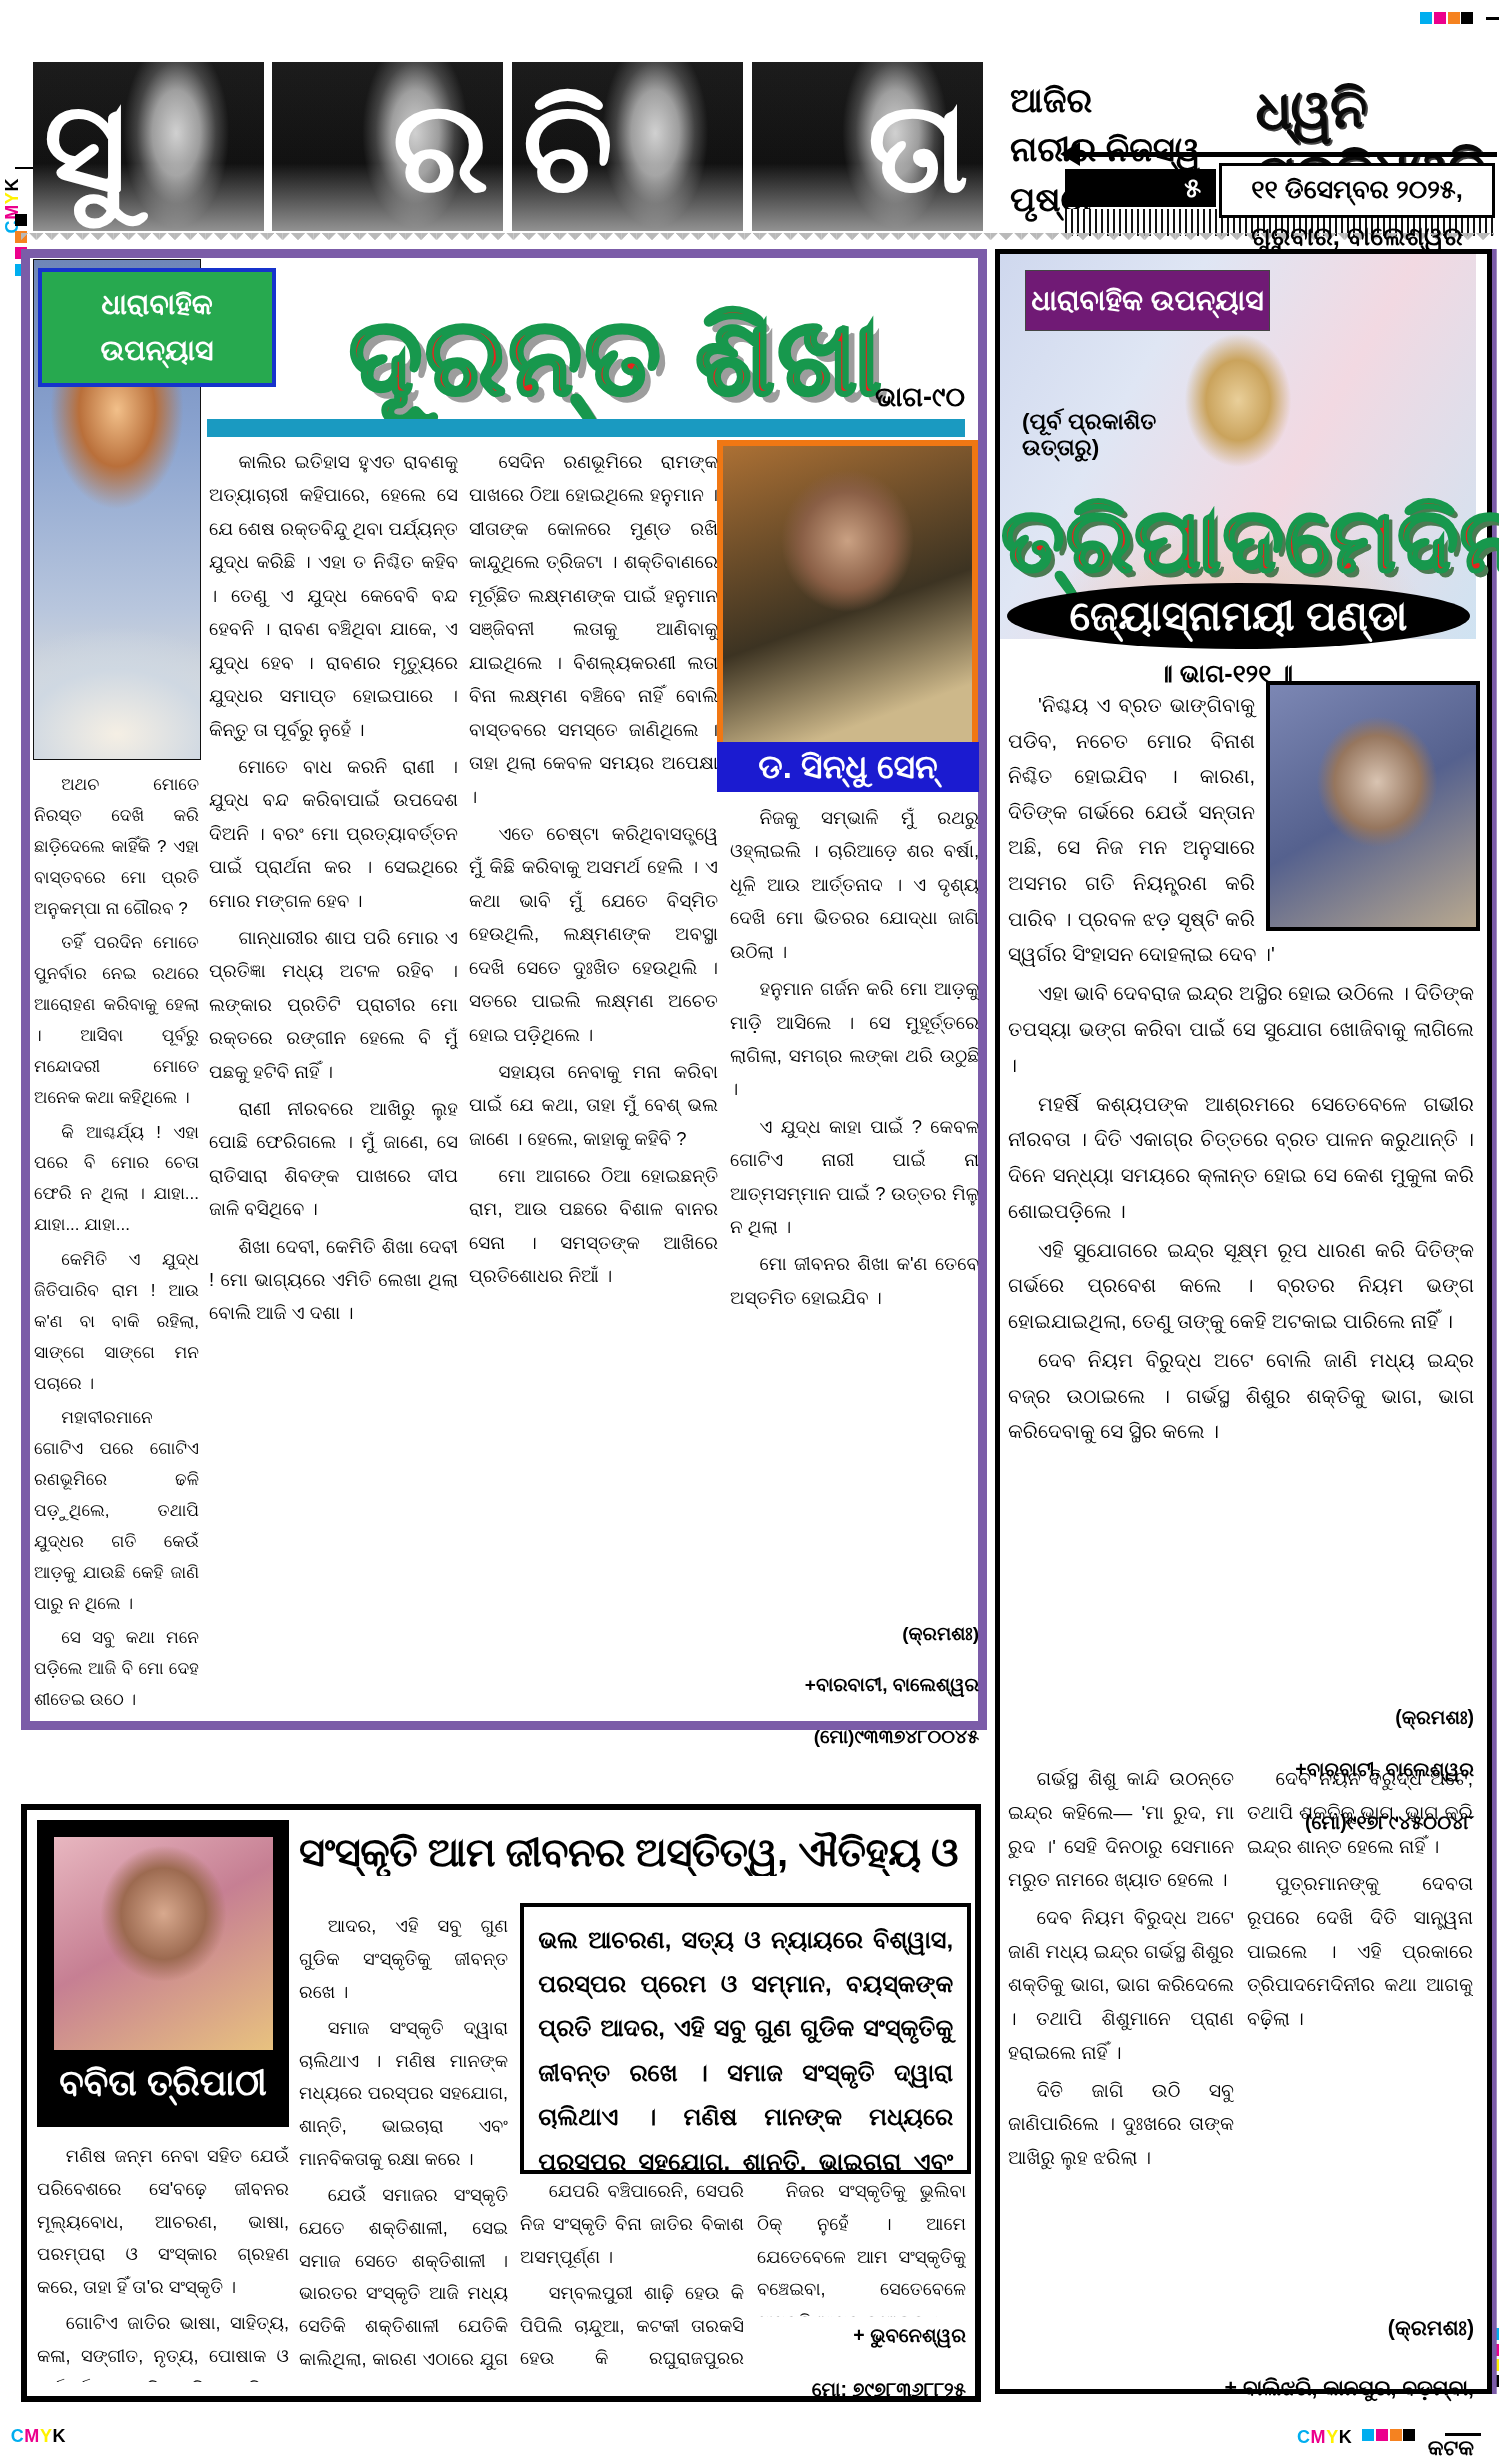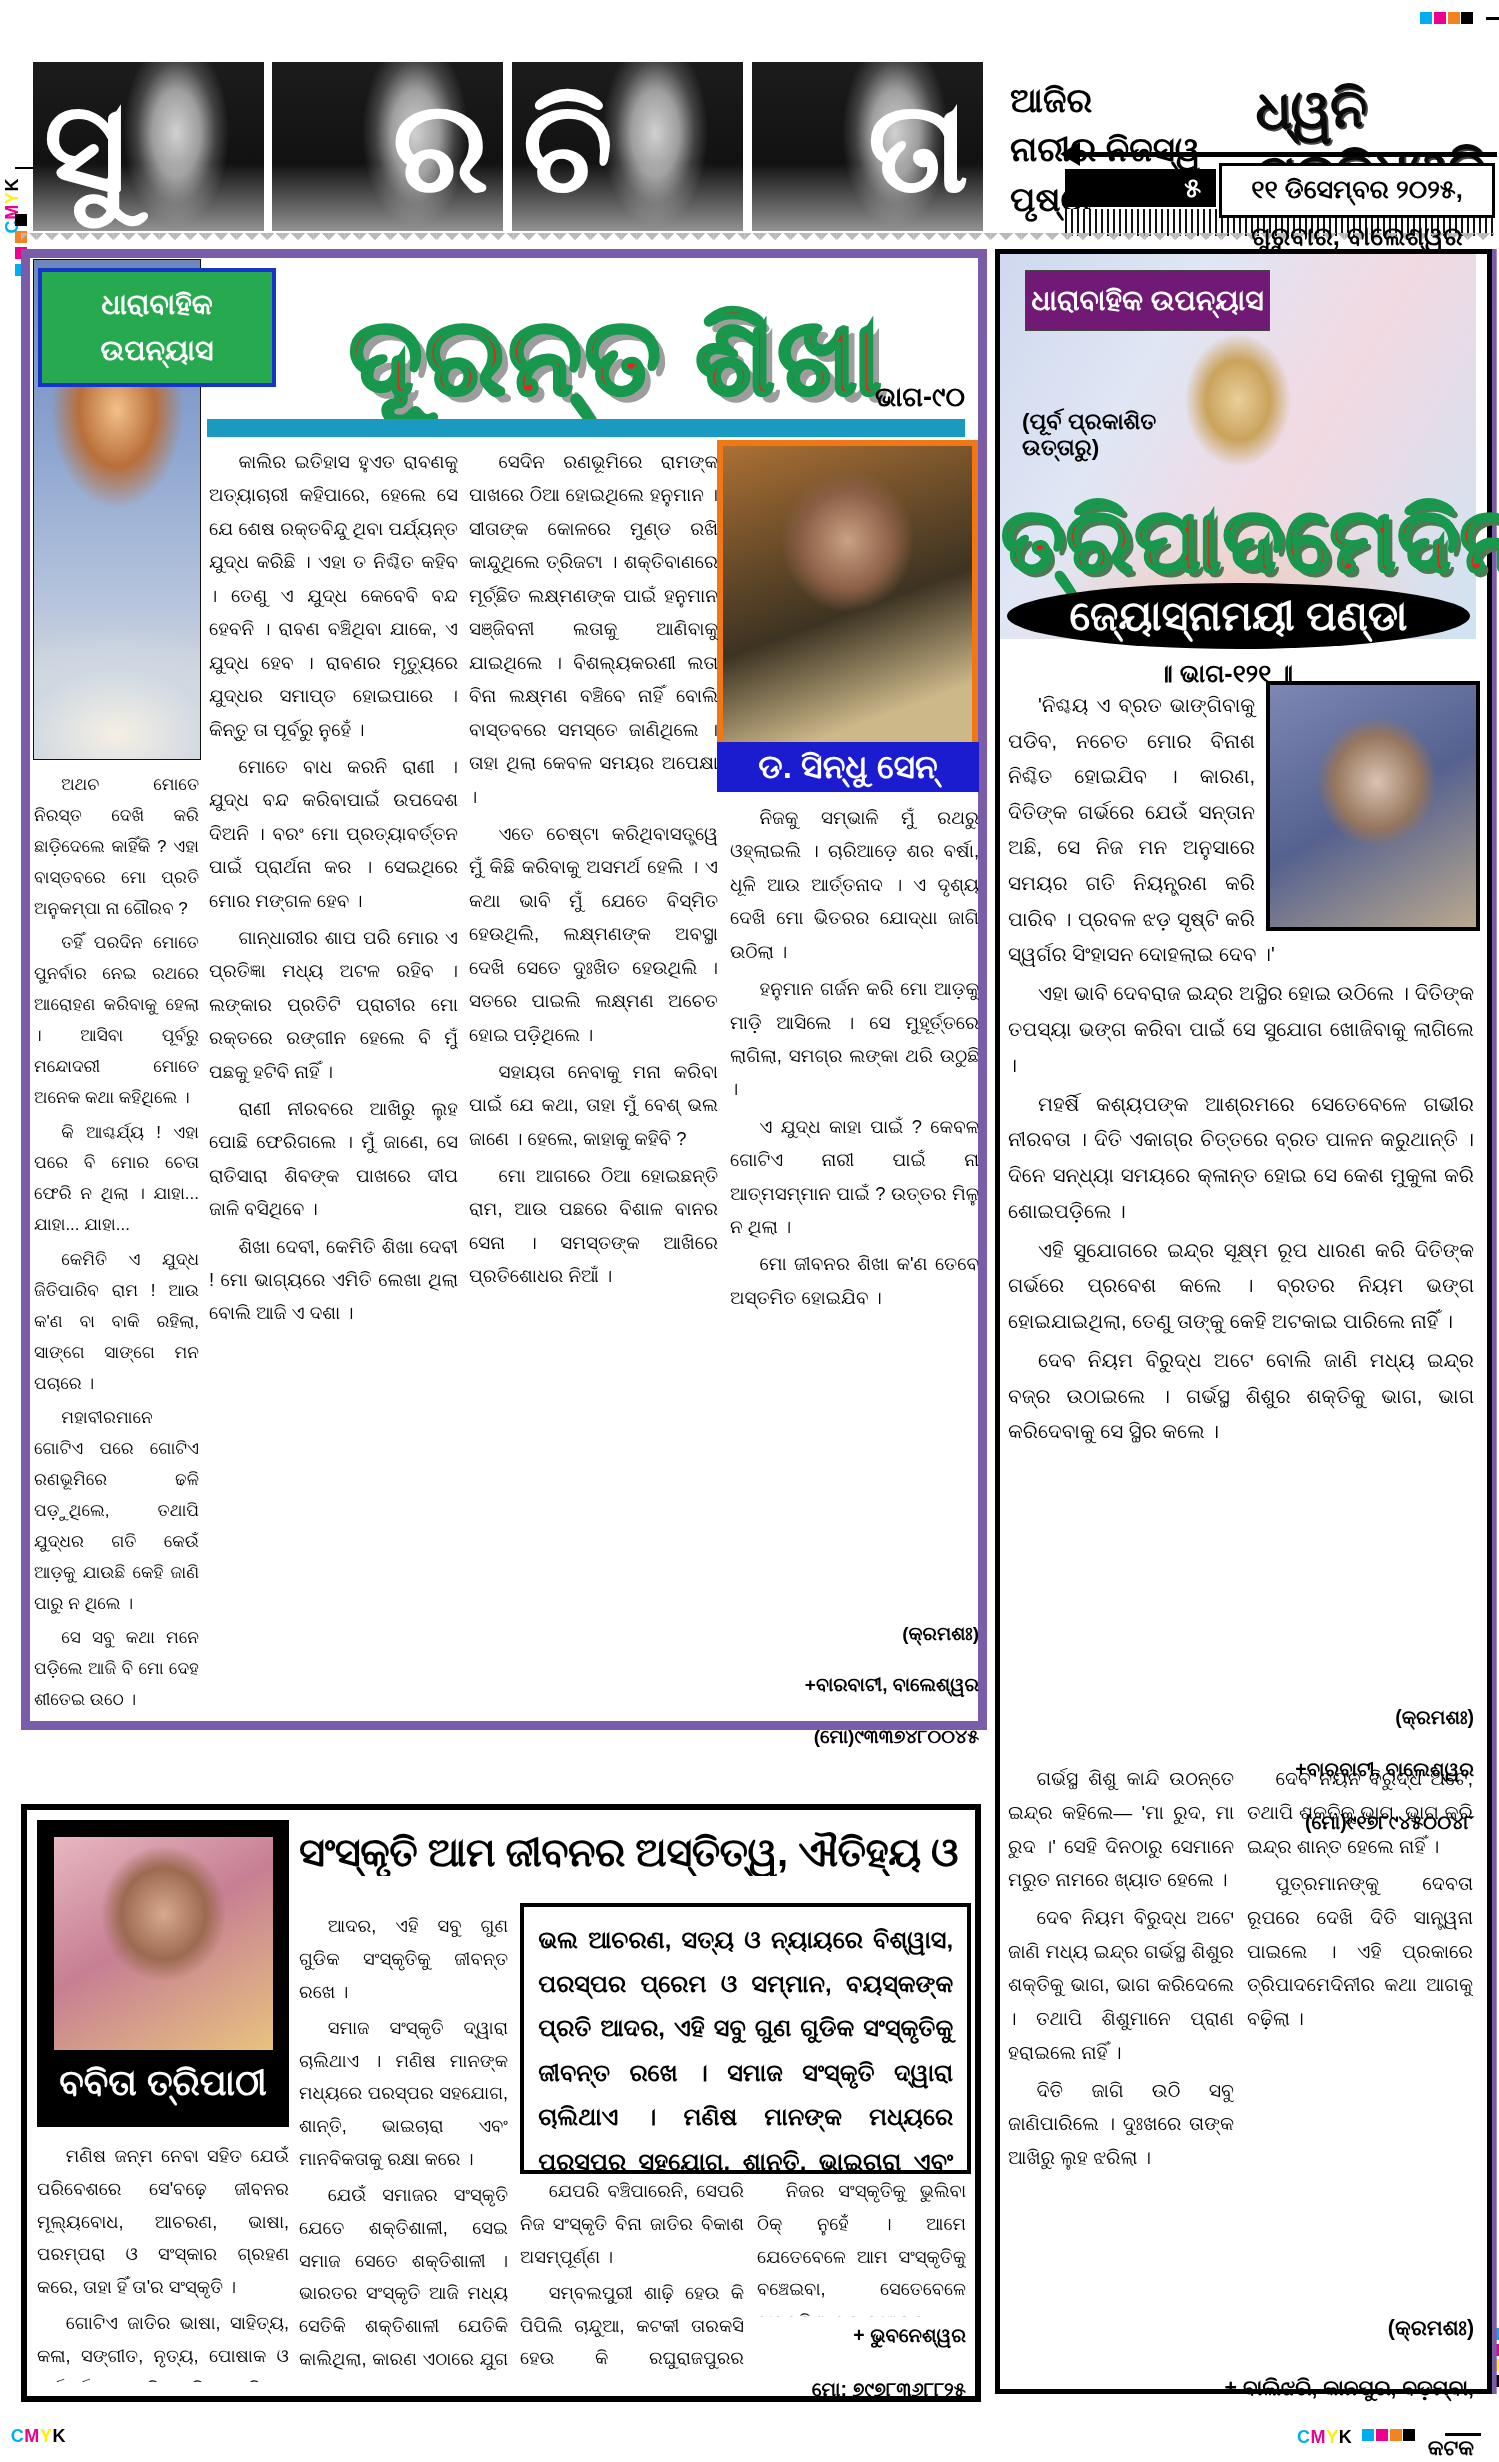--- a/index.html
+++ b/index.html
@@ -194,21 +194,21 @@
   <div class="abs serial-title2" style="left:1001px;top:489px;width:475px;">ତ୍ରିପାଦମେଦିନୀ</div>
   <div class="abs author-oval" style="left:1007px;top:583px;width:463px;height:66px;">ଜ୍ୟୋସ୍ନାମୟୀ ପଣ୍ଡା</div>
 
   <div class="abs part2" style="left:1125px;top:659px;width:201px;">॥ ଭାଗ-୧୨୧ ॥</div>
 
   <div class="abs photo-frame2" style="left:1266px;top:681px;width:206px;height:242px;z-index:2;"></div>
 
   <div class="abs bodytext2" style="left:1008px;top:688px;width:466px;height:988px;">
     <div style="float:right;width:219px;height:249px;"></div>
     <div>
-        <p>'ନିଶ୍ଚୟ ଏ ବ୍ରତ ଭାଙ୍ଗିବାକୁ ପଡିବ, ନଚେତ ମୋର ବିନାଶ ନିଶ୍ଚିତ ହୋଇଯିବ । କାରଣ, ଦିତିଙ୍କ ଗର୍ଭରେ ଯେଉଁ ସନ୍ତାନ ଅଛି, ସେ ନିଜ ମନ ଅନୁସାରେ ସମୟର ଗତି ନିୟନ୍ତ୍ରଣ କରି ପାରିବ । ପ୍ରବଳ ଝଡ଼ ସୃଷ୍ଟି କରି ସ୍ୱର୍ଗର ସିଂହାସନ ଦୋହଲାଇ ଦେବ ।'</p>
+        <p>'ନିଶ୍ଚୟ ଏ ବ୍ରତ ଭାଙ୍ଗିବାକୁ ପଡିବ, ନଚେତ ମୋର ବିନାଶ ନିଶ୍ଚିତ ହୋଇଯିବ । କାରଣ, ଦିତିଙ୍କ ଗର୍ଭରେ ଯେଉଁ ସନ୍ତାନ ଅଛି, ସେ ନିଜ ମନ ଅନୁସାରେ ଅସମର ଗତି ନିୟନ୍ତ୍ରଣ କରି ପାରିବ । ପ୍ରବଳ ଝଡ଼ ସୃଷ୍ଟି କରି ସ୍ୱର୍ଗର ସିଂହାସନ ଦୋହଲାଇ ଦେବ ।'</p>
         <p>ଏହା ଭାବି ଦେବରାଜ ଇନ୍ଦ୍ର ଅସ୍ଥିର ହୋଇ ଉଠିଲେ । ଦିତିଙ୍କ ତପସ୍ୟା ଭଙ୍ଗ କରିବା ପାଇଁ ସେ ସୁଯୋଗ ଖୋଜିବାକୁ ଲାଗିଲେ ।</p>
         <p>ମହର୍ଷି କଶ୍ୟପଙ୍କ ଆଶ୍ରମରେ ସେତେବେଳେ ଗଭୀର ନୀରବତା । ଦିତି ଏକାଗ୍ର ଚିତ୍ତରେ ବ୍ରତ ପାଳନ କରୁଥାନ୍ତି । ଦିନେ ସନ୍ଧ୍ୟା ସମୟରେ କ୍ଳାନ୍ତ ହୋଇ ସେ କେଶ ମୁକୁଳା କରି ଶୋଇପଡ଼ିଲେ ।</p>
         <p>ଏହି ସୁଯୋଗରେ ଇନ୍ଦ୍ର ସୂକ୍ଷ୍ମ ରୂପ ଧାରଣ କରି ଦିତିଙ୍କ ଗର୍ଭରେ ପ୍ରବେଶ କଲେ । ବ୍ରତର ନିୟମ ଭଙ୍ଗ ହୋଇଯାଇଥିଲା, ତେଣୁ ତାଙ୍କୁ କେହି ଅଟକାଇ ପାରିଲେ ନାହିଁ ।</p>
         <p>ଦେବ ନିୟମ ବିରୁଦ୍ଧ ଅଟେ ବୋଲି ଜାଣି ମଧ୍ୟ ଇନ୍ଦ୍ର ବଜ୍ର ଉଠାଇଲେ । ଗର୍ଭସ୍ଥ ଶିଶୁର ଶକ୍ତିକୁ ଭାଗ, ଭାଗ କରିଦେବାକୁ ସେ ସ୍ଥିର କଲେ ।</p>
       </div>
   </div>
 
   <div class="abs credit" style="left:1161px;top:1681px;width:313px;font-size:19.5px;">
       <p>(କ୍ରମଶଃ)</p>
       <p>+ବାରବାଟୀ, ବାଲେଶ୍ୱର</p>

